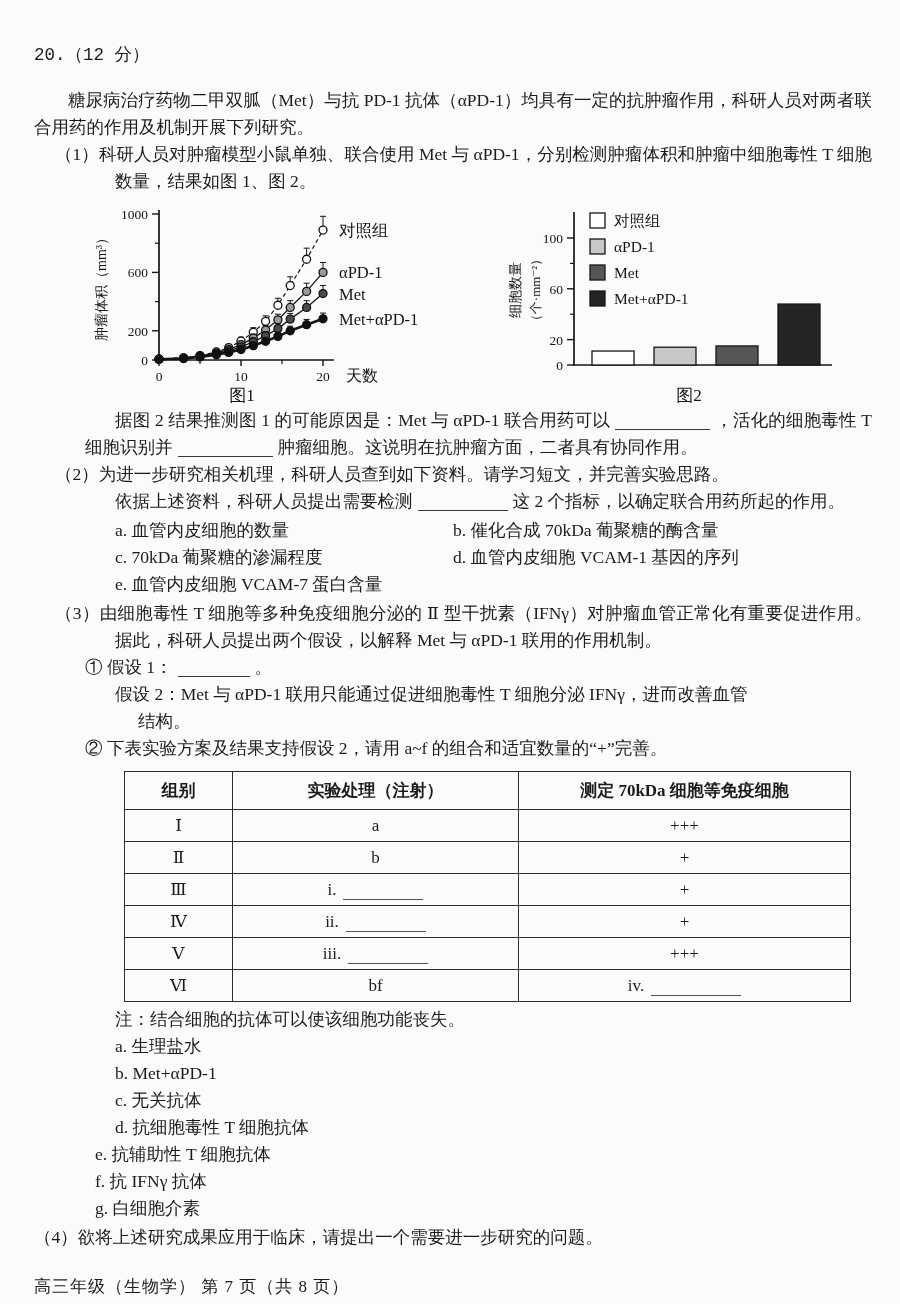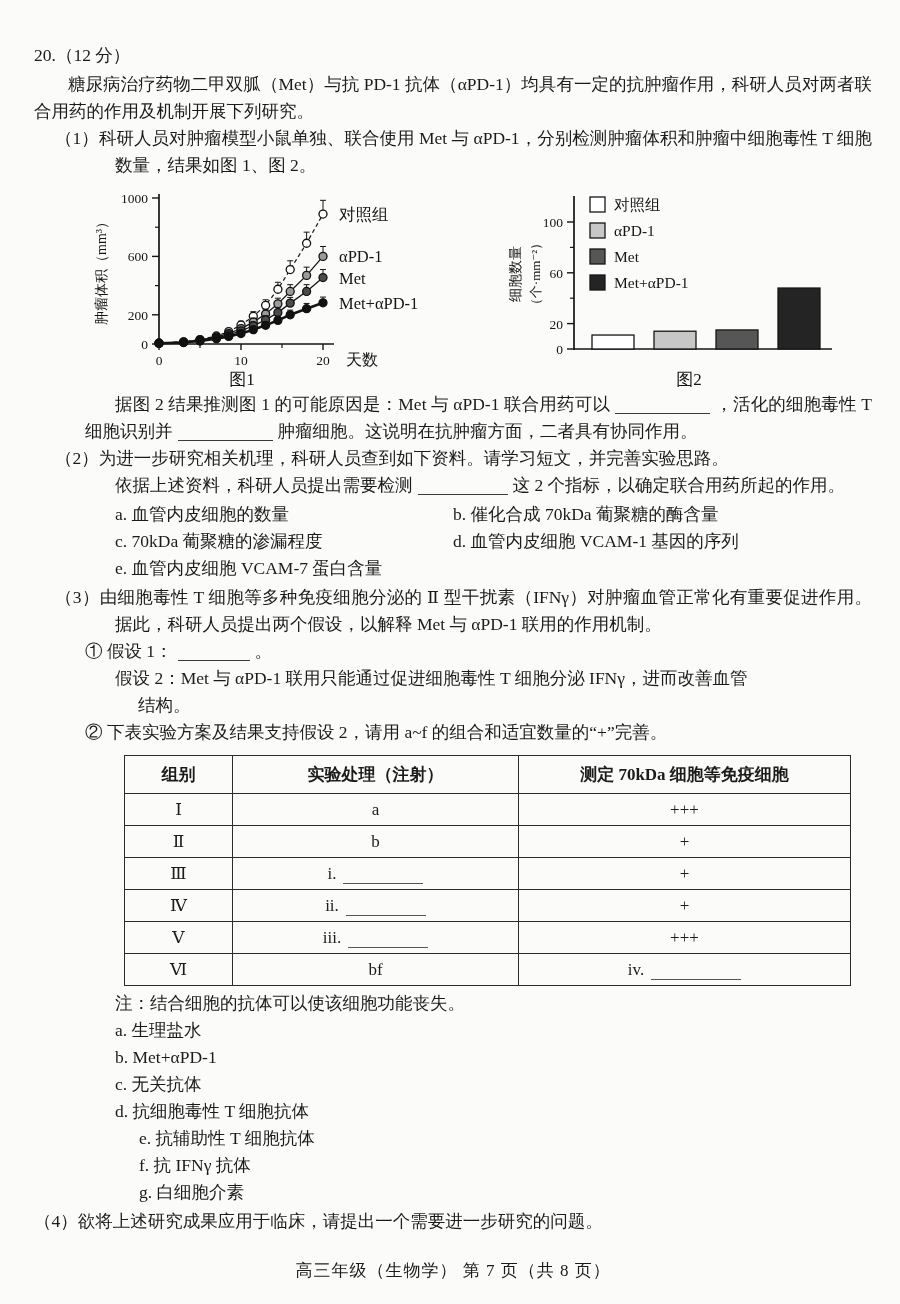--- a/index.html
+++ b/index.html
@@ -4,21 +4,21 @@
 <style>
   html,body{margin:0;padding:0;}
   body{
     width:900px;height:1304px;overflow:hidden;
     background:#fbfbf9;color:#1b1b1b;
     font-family:"Liberation Serif","DejaVu Serif",serif;
     font-size:17.5px;line-height:27px;
   }
   .page{padding:42px 28px 0 34px;}
   p{margin:0;text-align:justify;}
-  .qnum{margin-bottom:2px;}
+  .qnum{margin-bottom:18px;font-family:Liberation Mono, monospace;}
   .intro{text-indent:34px;}
   .hang1{margin-left:81px;text-indent:-60px;}
   .figures{display:flex;align-items:flex-start;margin:5px 0 2px 50px;}
   svg text{font-family:"Liberation Serif","DejaVu Serif",serif;fill:#151515;}
   .analysis{margin-left:51px;text-indent:30px;}
   .p2lead{margin-left:81px;text-indent:-60px;}
   .passage{margin-left:51px;text-indent:34px;}
   .conclusion{text-indent:81px;}
   .optgrid{margin:2px 0 2px 81px;display:grid;grid-template-columns:338px 1fr;}
   .hypo1{margin-left:51px;}
@@ -27,24 +27,24 @@
   .step2{margin-left:51px;}
   .blank{display:inline-block;border-bottom:1.6px solid #3a3a3a;height:15px;vertical-align:-4px;margin:0 5px;}
   .b95{width:95px}.b90{width:90px}.b70{width:72px}.b80{width:80px}
   .exp-table{border-collapse:collapse;margin:9px 0 4px 90px;table-layout:fixed;}
   .exp-table th,.exp-table td{border:1.7px solid #2c2c2c;text-align:center;padding:1px 4px;height:29px;font-size:17px;}
   .exp-table th{font-weight:700;height:35px;}
   .tblank{display:inline-block;border-bottom:1.6px solid #555;height:13px;vertical-align:-5px;margin-left:7px;}
   .note{margin-left:81px;margin-top:3px;}
   .inject{display:flex;margin-left:81px;flex-direction:column;}
   .inject.r1 span{margin-right:36px;}
-  .inject.r2{margin-left:105px;}
+  .inject.r2{margin-left:61px;}
   .inject.r2 span{margin-right:58px;}
   .part4{margin-top:2px;}
-  .footer{text-align:center;margin-top:22px;font-size:17px;letter-spacing:1px;}
+  .footer{margin-top:22px;font-size:17px;letter-spacing:1px;}
 </style>
 </head>
 <body>
 
 <div class="page">
 
   <p class="qnum">20.（12 分）</p>
 
   <p class="intro">糖尿病治疗药物二甲双胍（Met）与抗 PD-1 抗体（αPD-1）均具有一定的抗肿瘤作用，科研人员对两者联合用药的作用及机制开展下列研究。</p>
 

